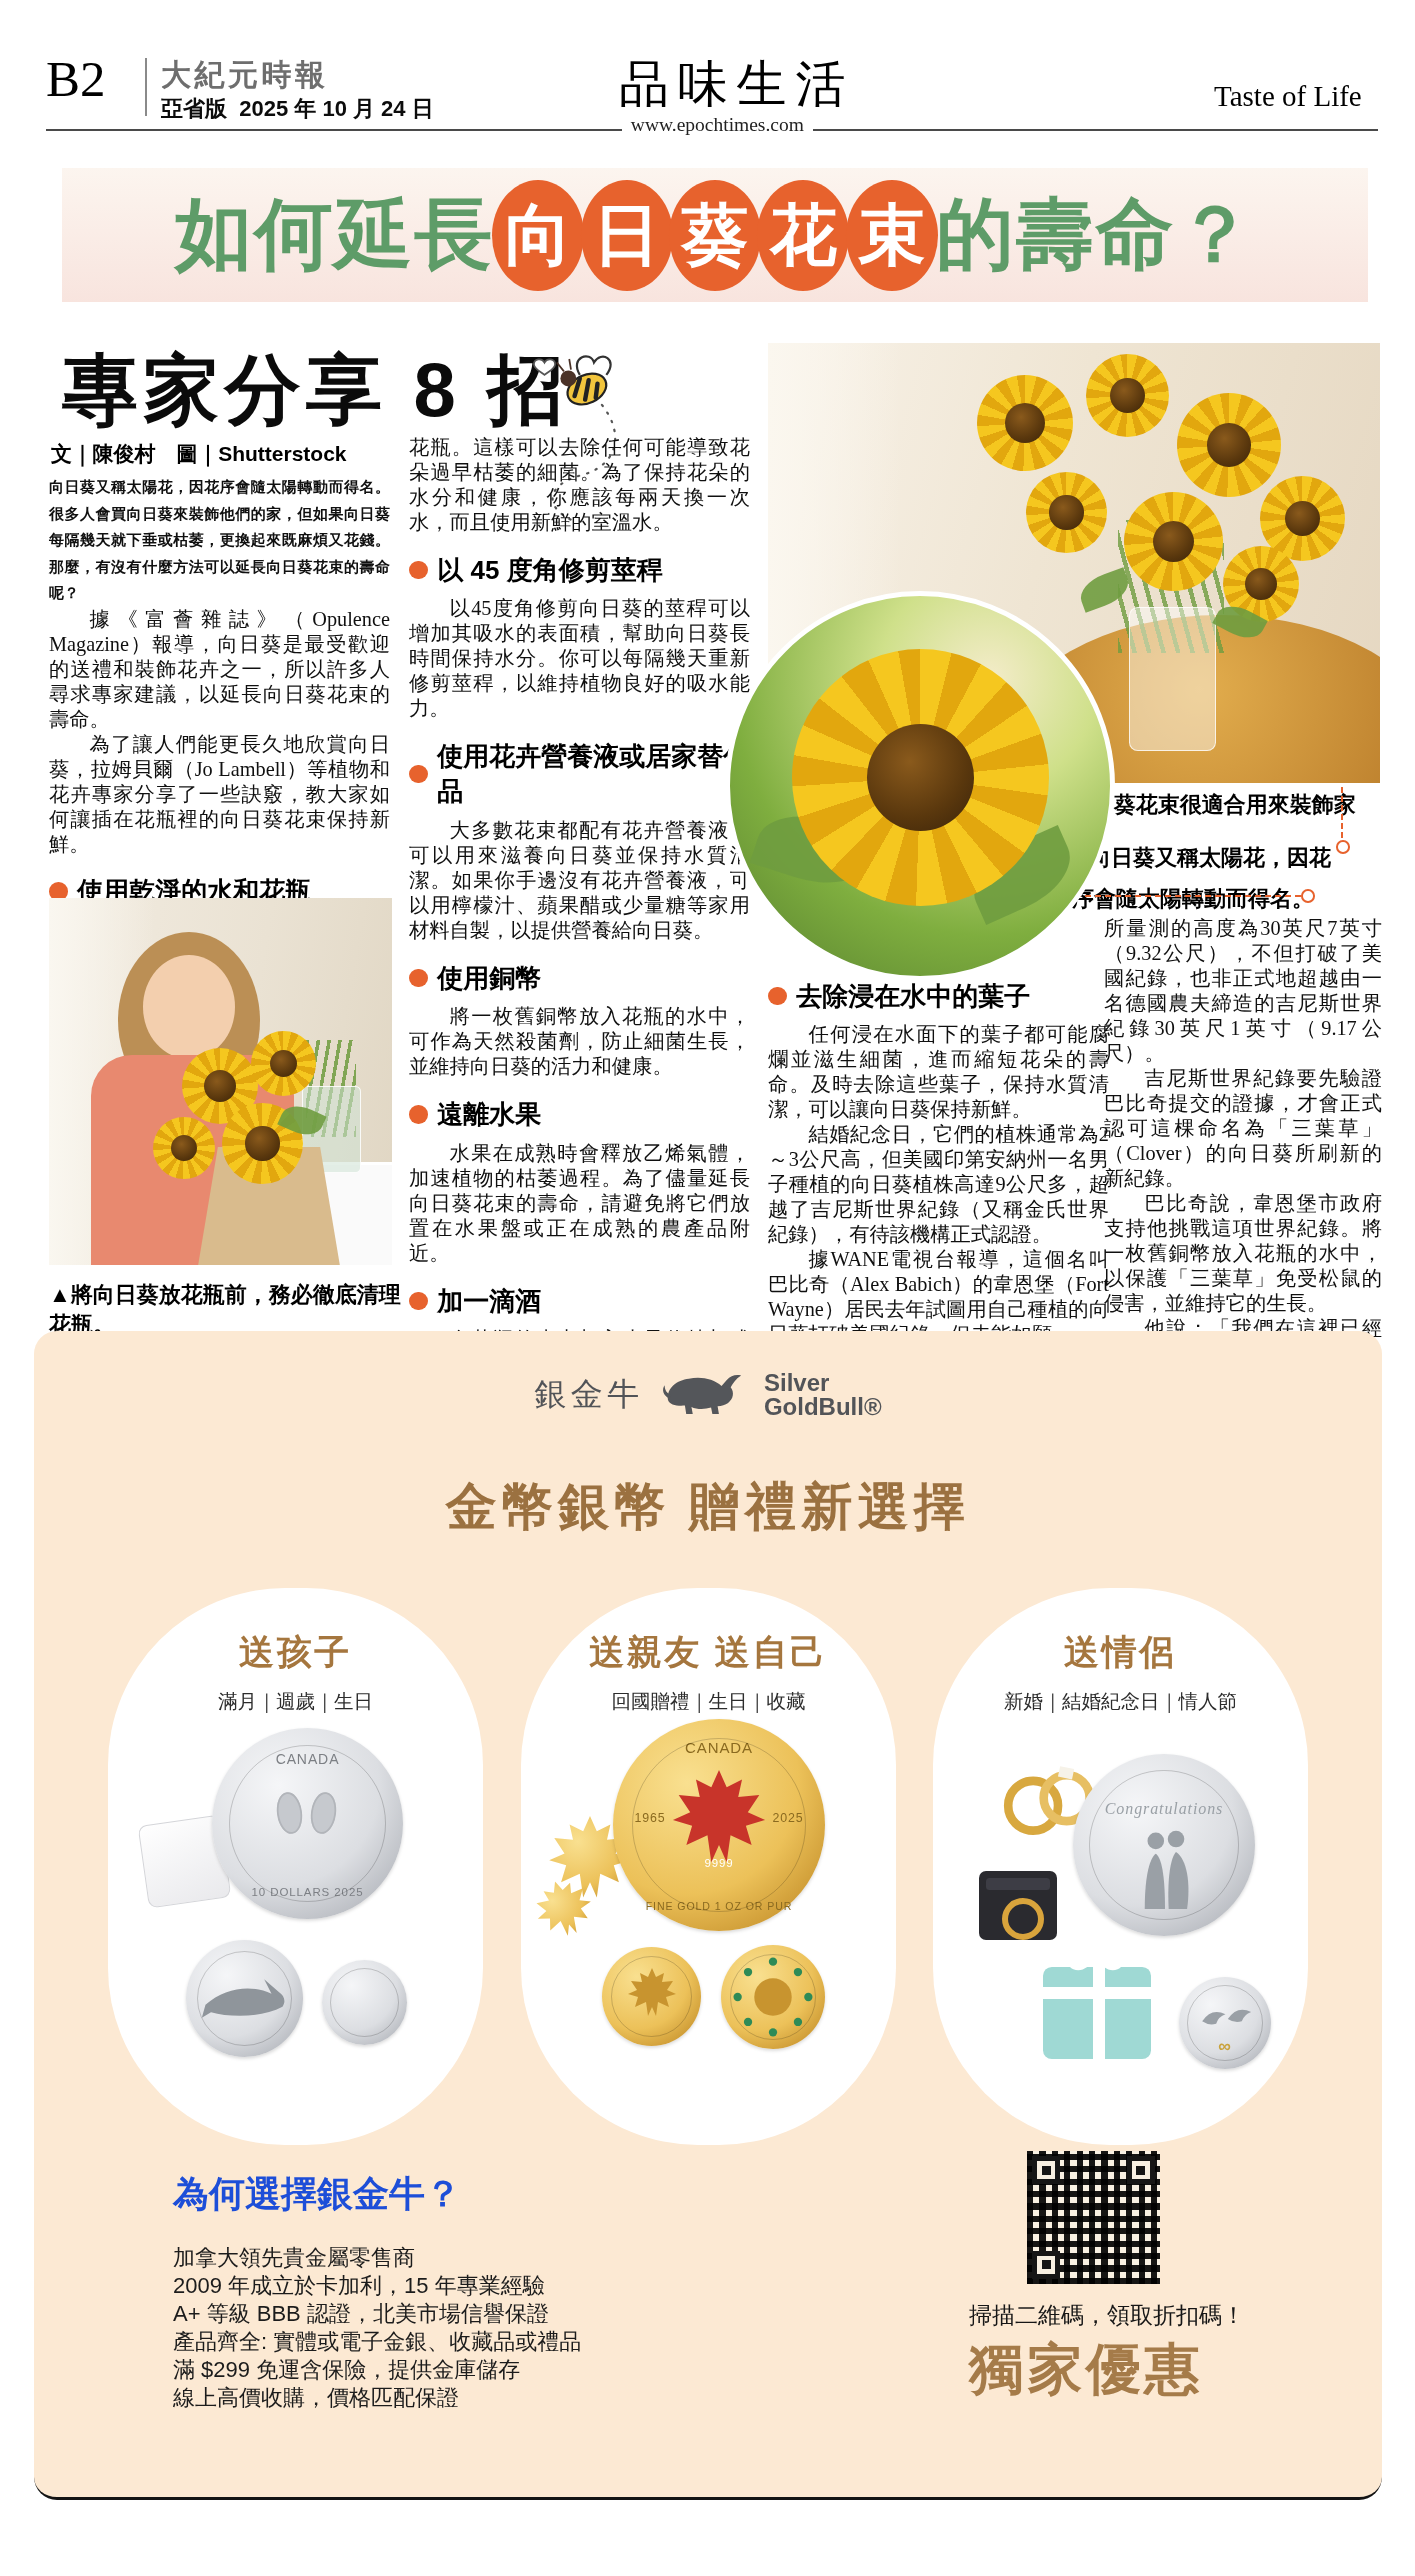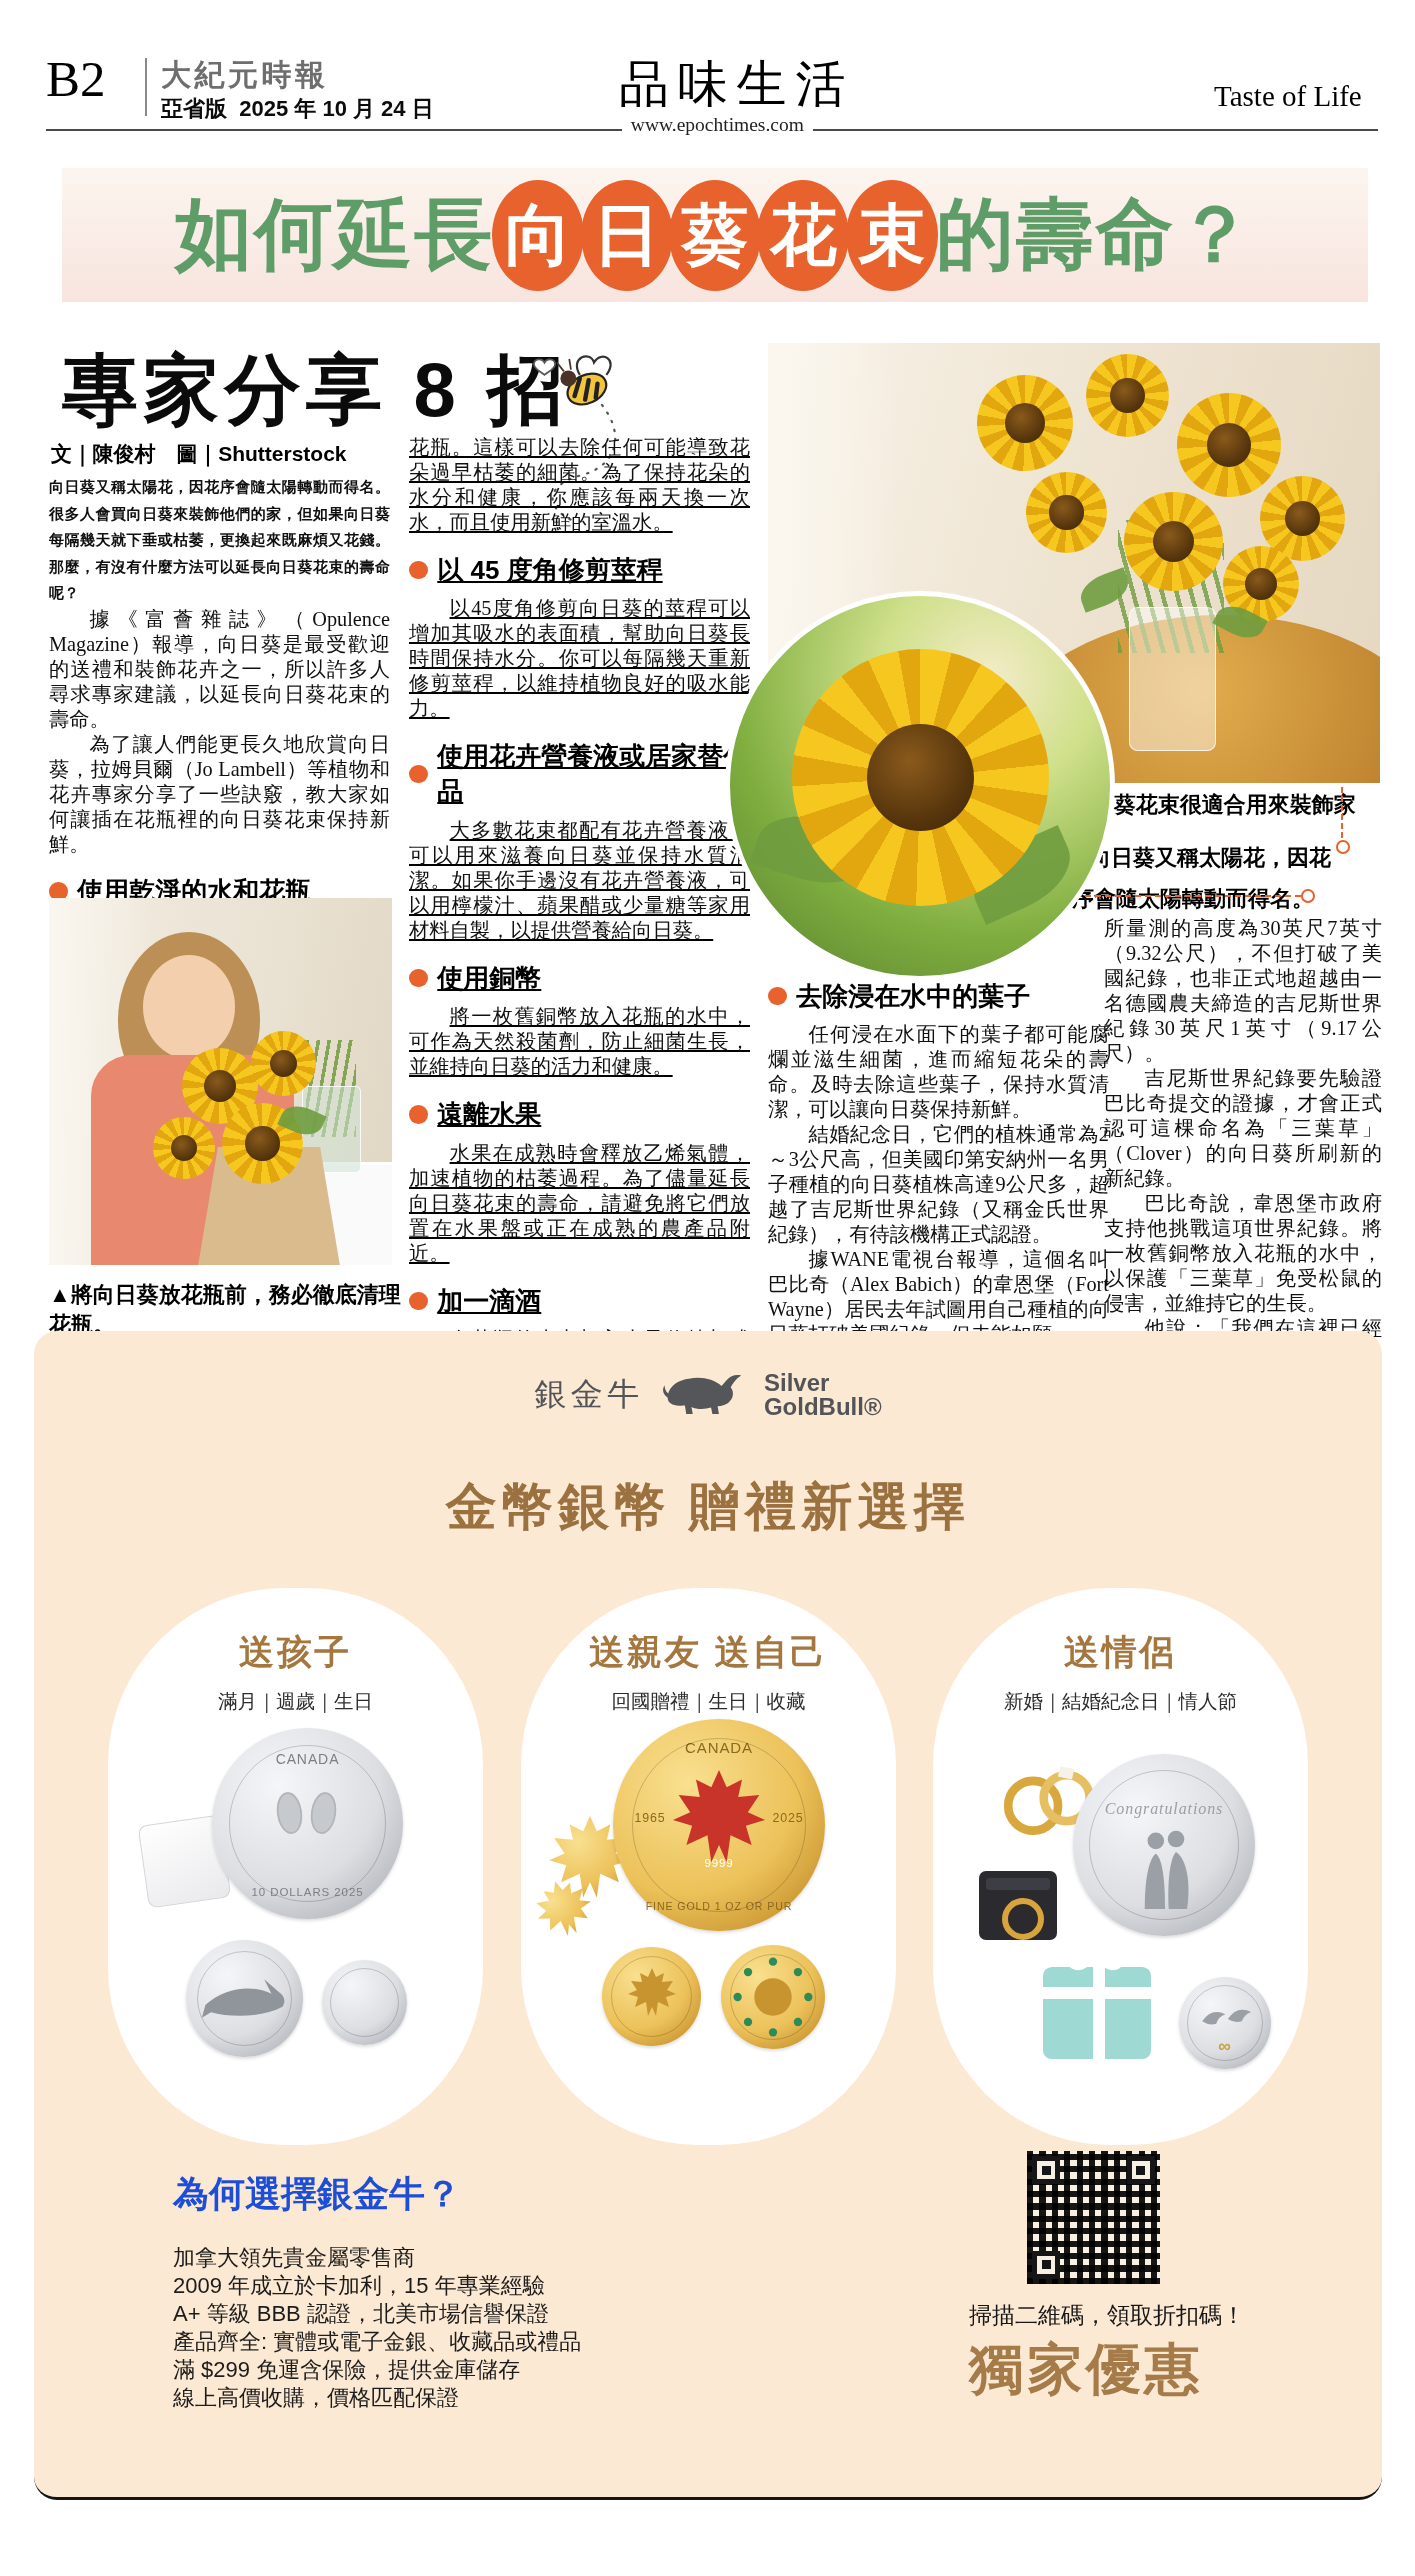--- a/index.html
+++ b/index.html
@@ -26,21 +26,21 @@
   .hl-row{display:flex;align-items:center;}
   .hl-green{font-family:var(--sans);font-weight:900;font-size:78px;color:var(--green);letter-spacing:1.8px;white-space:nowrap;}
   .hl-ball{width:92px;height:111px;border-radius:50%;background:var(--orange);color:#fff;font-family:var(--sans);font-weight:900;font-size:67px;display:flex;align-items:center;justify-content:center;margin:0 -1.8px;}
   .subtitle{left:62px;top:340px;font-family:var(--sans);font-weight:900;font-size:76px;letter-spacing:5.3px;color:#0b0b0b;white-space:nowrap;}
   .bee{left:518px;top:350px;width:106px;height:177px;}
   .byline{left:51px;top:440px;font-family:var(--sans);font-weight:700;font-size:21px;color:#000;}
 
   
   .col{position:absolute;}
   .col1{left:49px;top:474px;width:341px;}
-  .col2{left:409px;top:435px;width:341px;text-decoration:underline;}
+  .col2{left:409px;top:435px;width:341px;}
   .col3{left:768px;top:961px;width:341px;}
   .col4{left:1104px;top:916px;width:278px;}
   .para{font-family:var(--serif);font-size:20.3px;line-height:25px;color:#101010;margin:0;text-align:justify;text-indent:2em;}
   .para.lead{font-family:var(--sans);font-weight:700;font-size:15px;line-height:26.5px;text-indent:0;}
   .para.noindent{text-indent:0;}
   .sec-h{font-family:var(--sans);font-weight:700;font-size:26px;color:#000;margin:17.7px 0 8.8px;display:flex;align-items:center;gap:9.7px;}
   .sec-h .dot{width:18.6px;height:18.6px;border-radius:50%;background:var(--orange);flex:0 0 auto;}
 
   .cap{position:absolute;font-family:var(--sans);font-weight:700;font-size:22px;color:#000;line-height:30px;}
   .cap-side{line-height:41px;}

